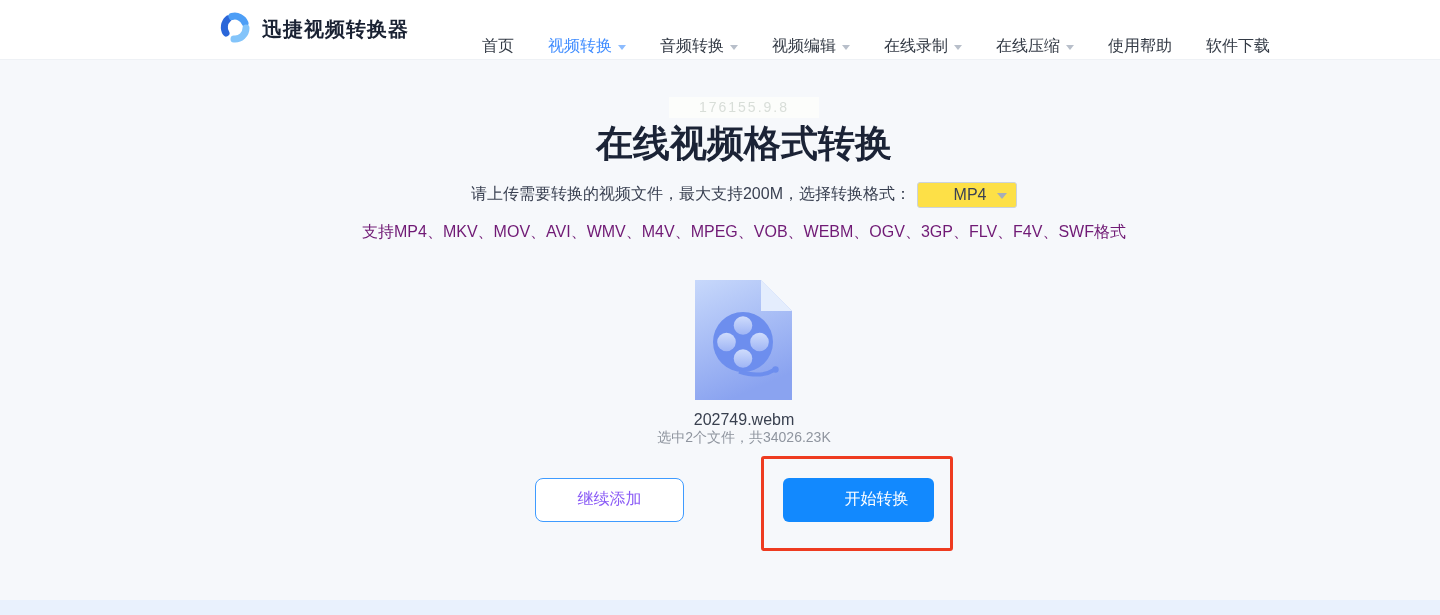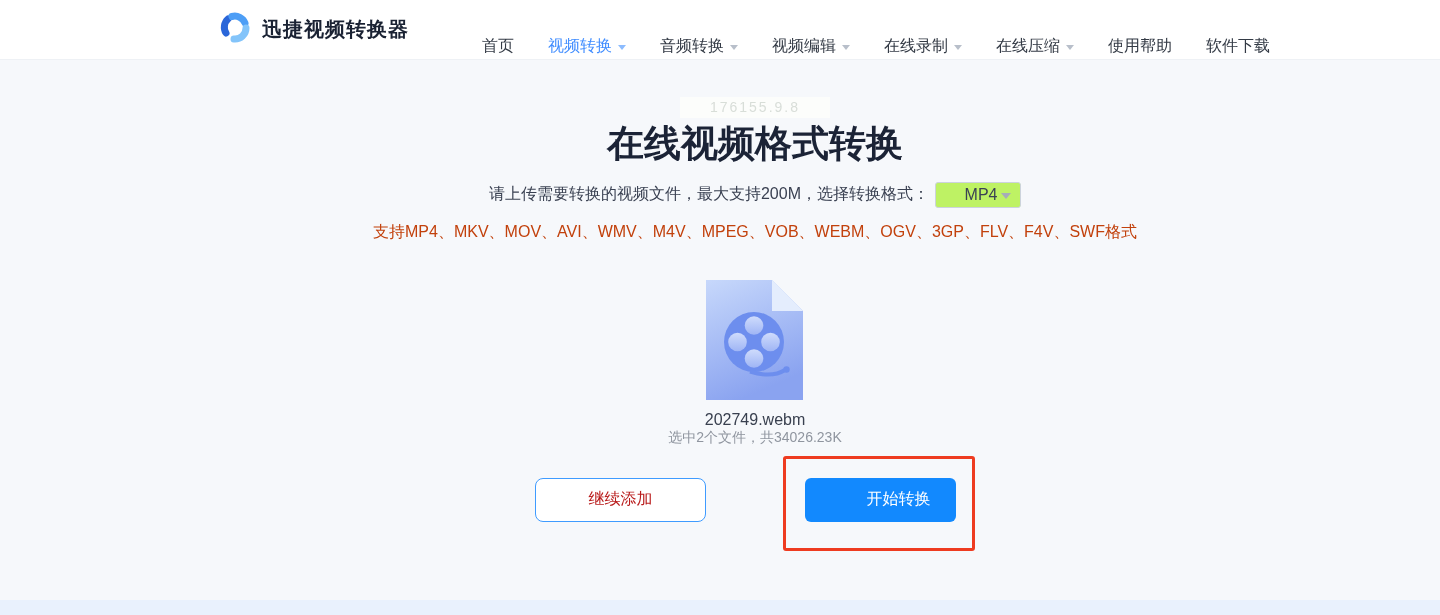--- a/index.html
+++ b/index.html
@@ -19,54 +19,54 @@
   .nav-item { display:flex; align-items:center; font-size:16px; color:#333a45; cursor:pointer; white-space:nowrap;margin-top:33px; }
   .nav-item.active { color:#3f8cff; }
   .caret {
     width:0; height:0; border-left:4px solid transparent; border-right:4px solid transparent;
     border-top:5px solid #b8bfca; display:inline-block; margin-left:6px; margin-top:2px;
   }
   .nav-item.active .caret { border-top-color:#8cbcff; }
 
   
   .main { height:540px; background:#f6f8fb; display:flex; flex-direction:column; align-items:center; }
-  .content { position:relative; left:35px; display:flex; flex-direction:column; align-items:center; }
+  .content { position:relative; left:24px; display:flex; flex-direction:column; align-items:center; }
 
   .watermark {
     margin-top:37px; height:21px; min-width:150px; padding:0 10px; line-height:21px;
     background:rgba(253,255,251,0.75); color:rgba(150,163,152,0.35);
     font-size:14px; text-align:center; letter-spacing:2px;
   }
   .page-title { margin-top:7px; font-size:37px; font-weight:bold; color:#1b2336; line-height:1.05; }
 
   .hint-row { margin-top:18px; display:flex; align-items:center; font-size:16px; color:#3a4152; }
   .format-select {
-    position:relative; margin-left:6px; width:86px; height:26px; background:#bef264;
+    position:relative; margin-left:6px; width:100px; height:26px; background:#fde047;
     border:1px solid #ccd3dc; border-radius:3px; display:flex; align-items:center;
     justify-content:center; cursor:pointer;padding-left:20px;
   }
   .format-select .value { font-size:16px; color:#3b4254; margin-right:14px; }
   .select-caret {
     position:absolute; right:9px; top:10px; width:0; height:0;
     border-left:5px solid transparent; border-right:5px solid transparent; border-top:6px solid #a6adb8;
   }
 
-  .formats-line { margin-top:14px; font-size:16px; color:#c2410c; }
+  .formats-line { margin-top:14px; font-size:16px; color:#701a75; }
 
   .files-row { margin-top:37px; display:flex; gap:211px; }
   .file-card { display:flex; flex-direction:column; align-items:center; cursor:pointer; }
   .file-name { margin-top:7px; font-size:16px; color:#39404f; }
 
   .status-line { font-size:14px; color:#8f959f; }
 
   .actions { margin-top:9px; display:flex; align-items:flex-start; gap:77px; }
   .btn { font-size:16px; cursor:pointer; }
   .btn-outline {
-    margin-top:22px; width:171px; height:44px; background:#ffffff;
-    border:1px solid #3f9bff; border-radius:8px; color:#b91c1c;
+    margin-top:22px; width:149px; height:44px; background:#ffffff;
+    border:1px solid #3f9bff; border-radius:8px; color:#8b5cf6;
   }
   .annotation-box { border:3px solid #ee3b20; border-radius:3px; padding:19px 16px 26px 19px; }
   .btn-primary { width:151px; height:44px; background:#1289fe; border:none; border-radius:6px; color:#ffffff;padding-left:36px; }
 
   
   .footer-band { height:15px; background:#e9f1fd; }
 </style>
 </head>
 <body>
 

